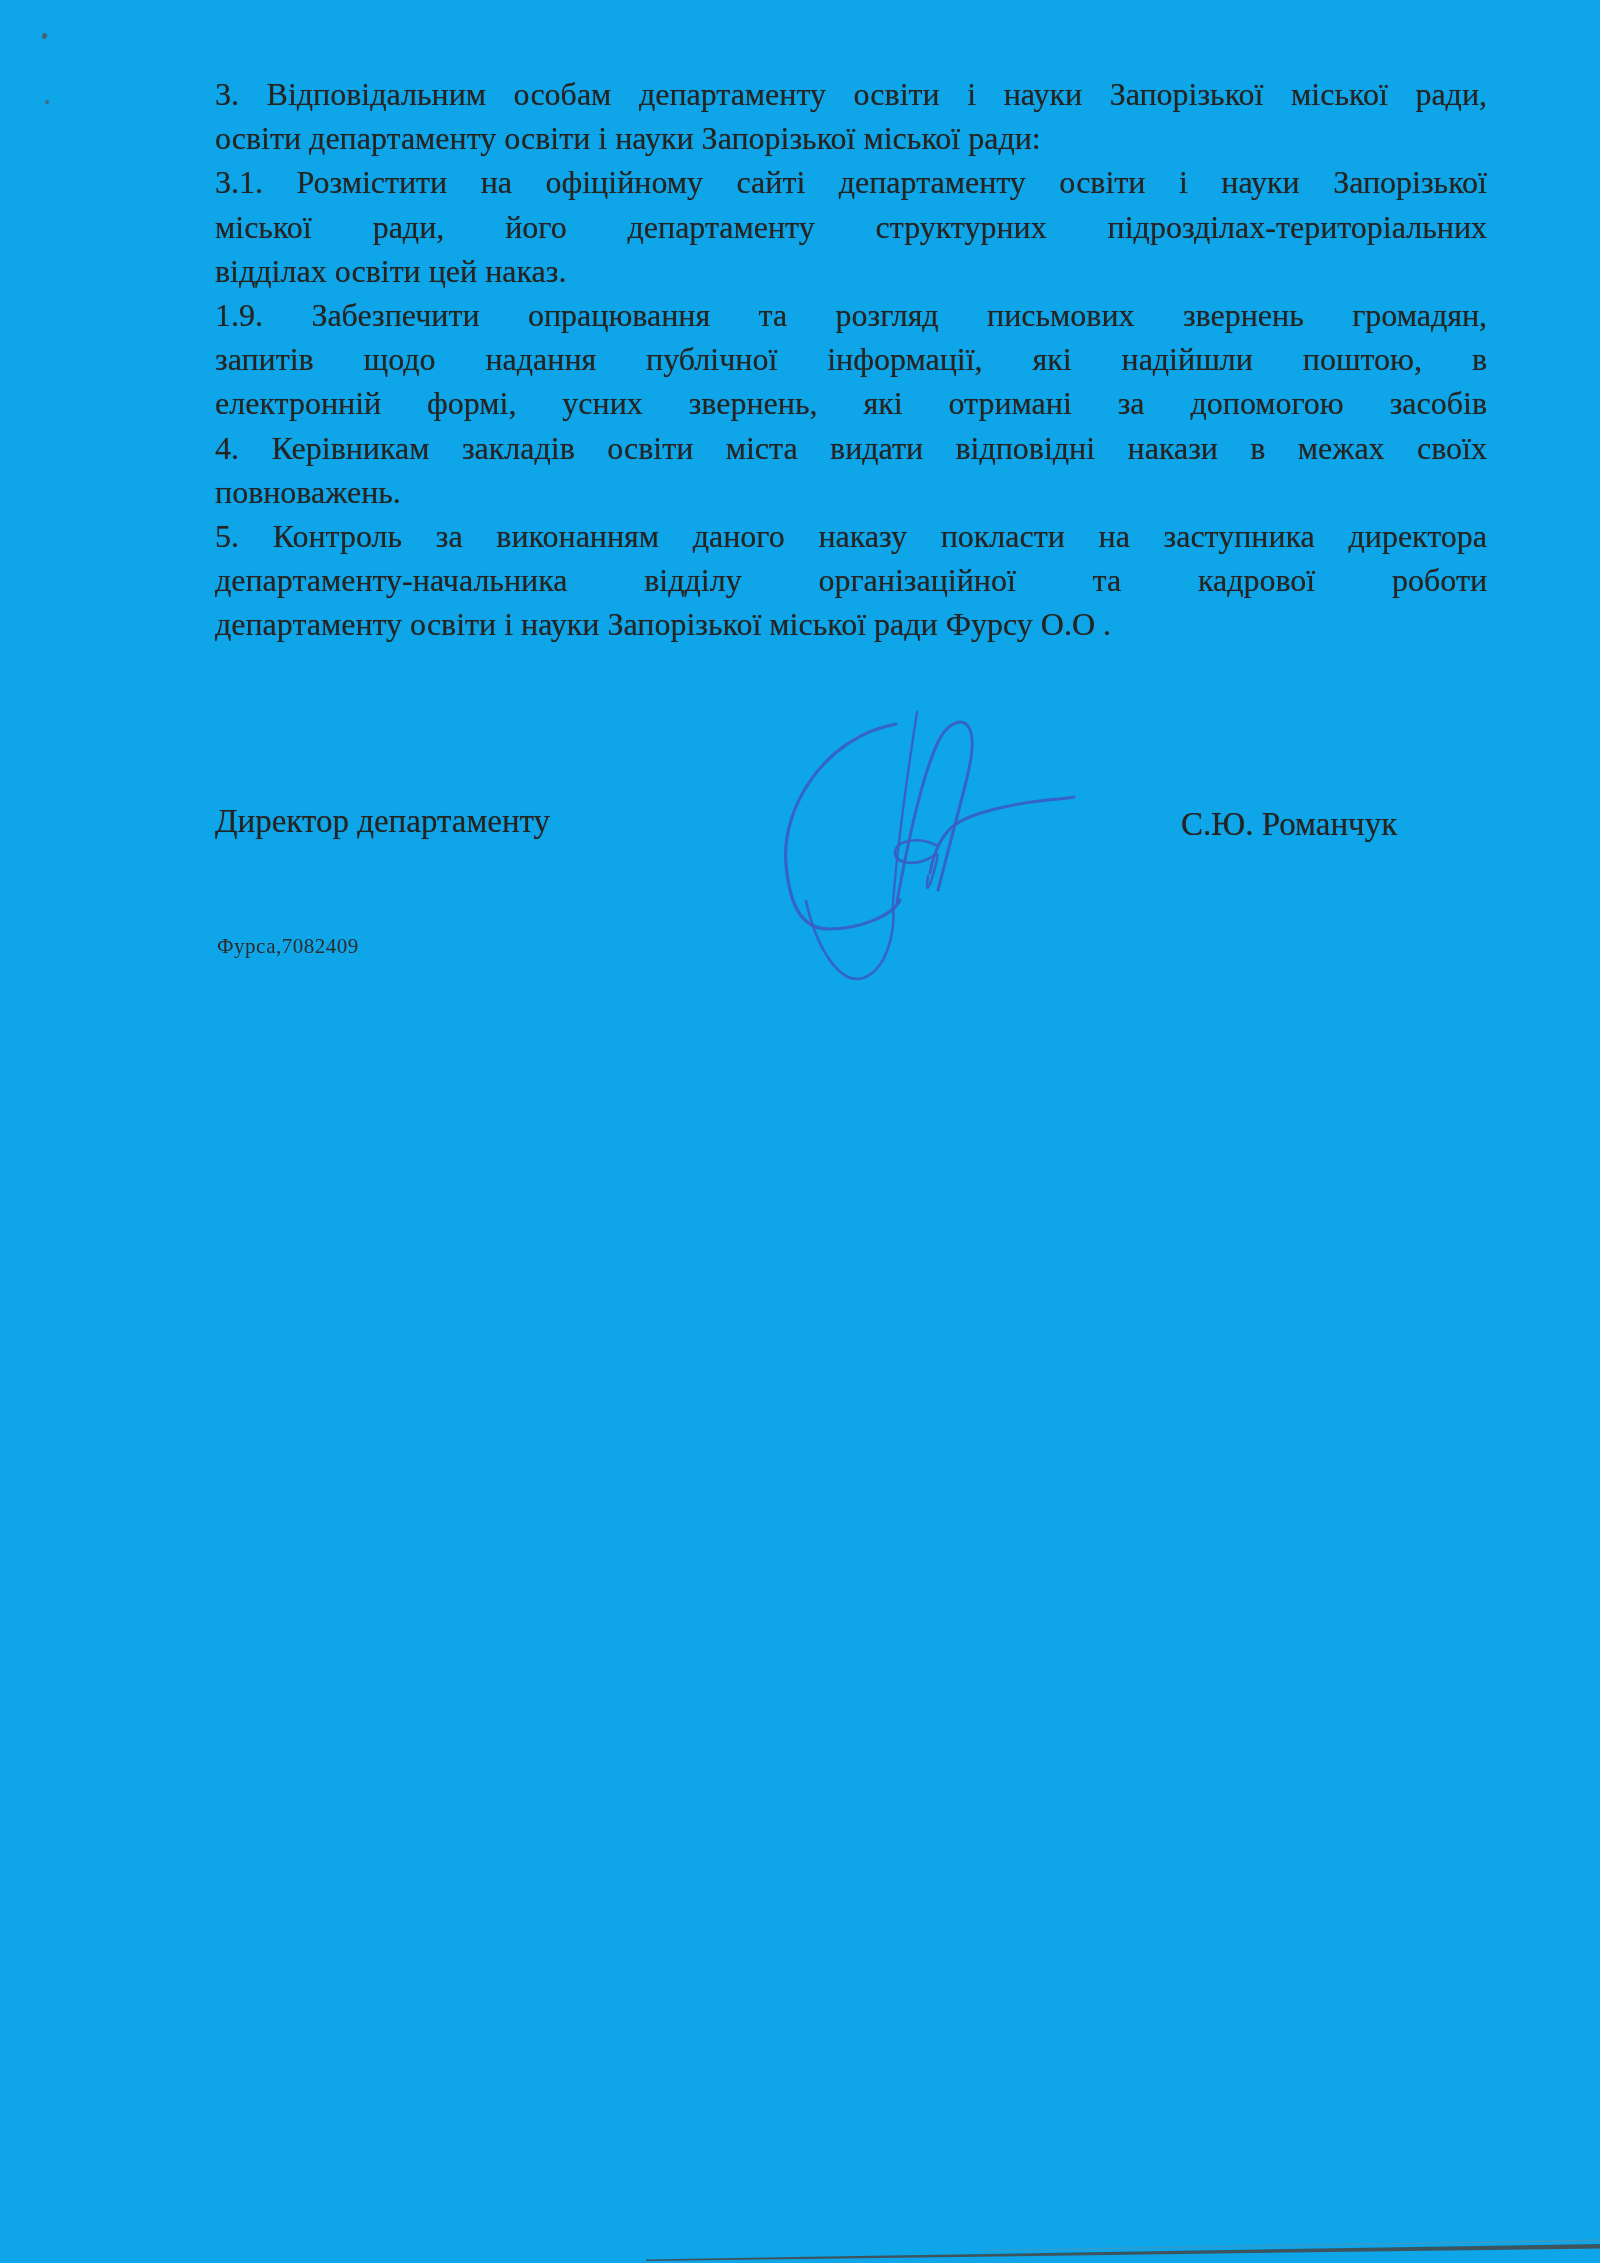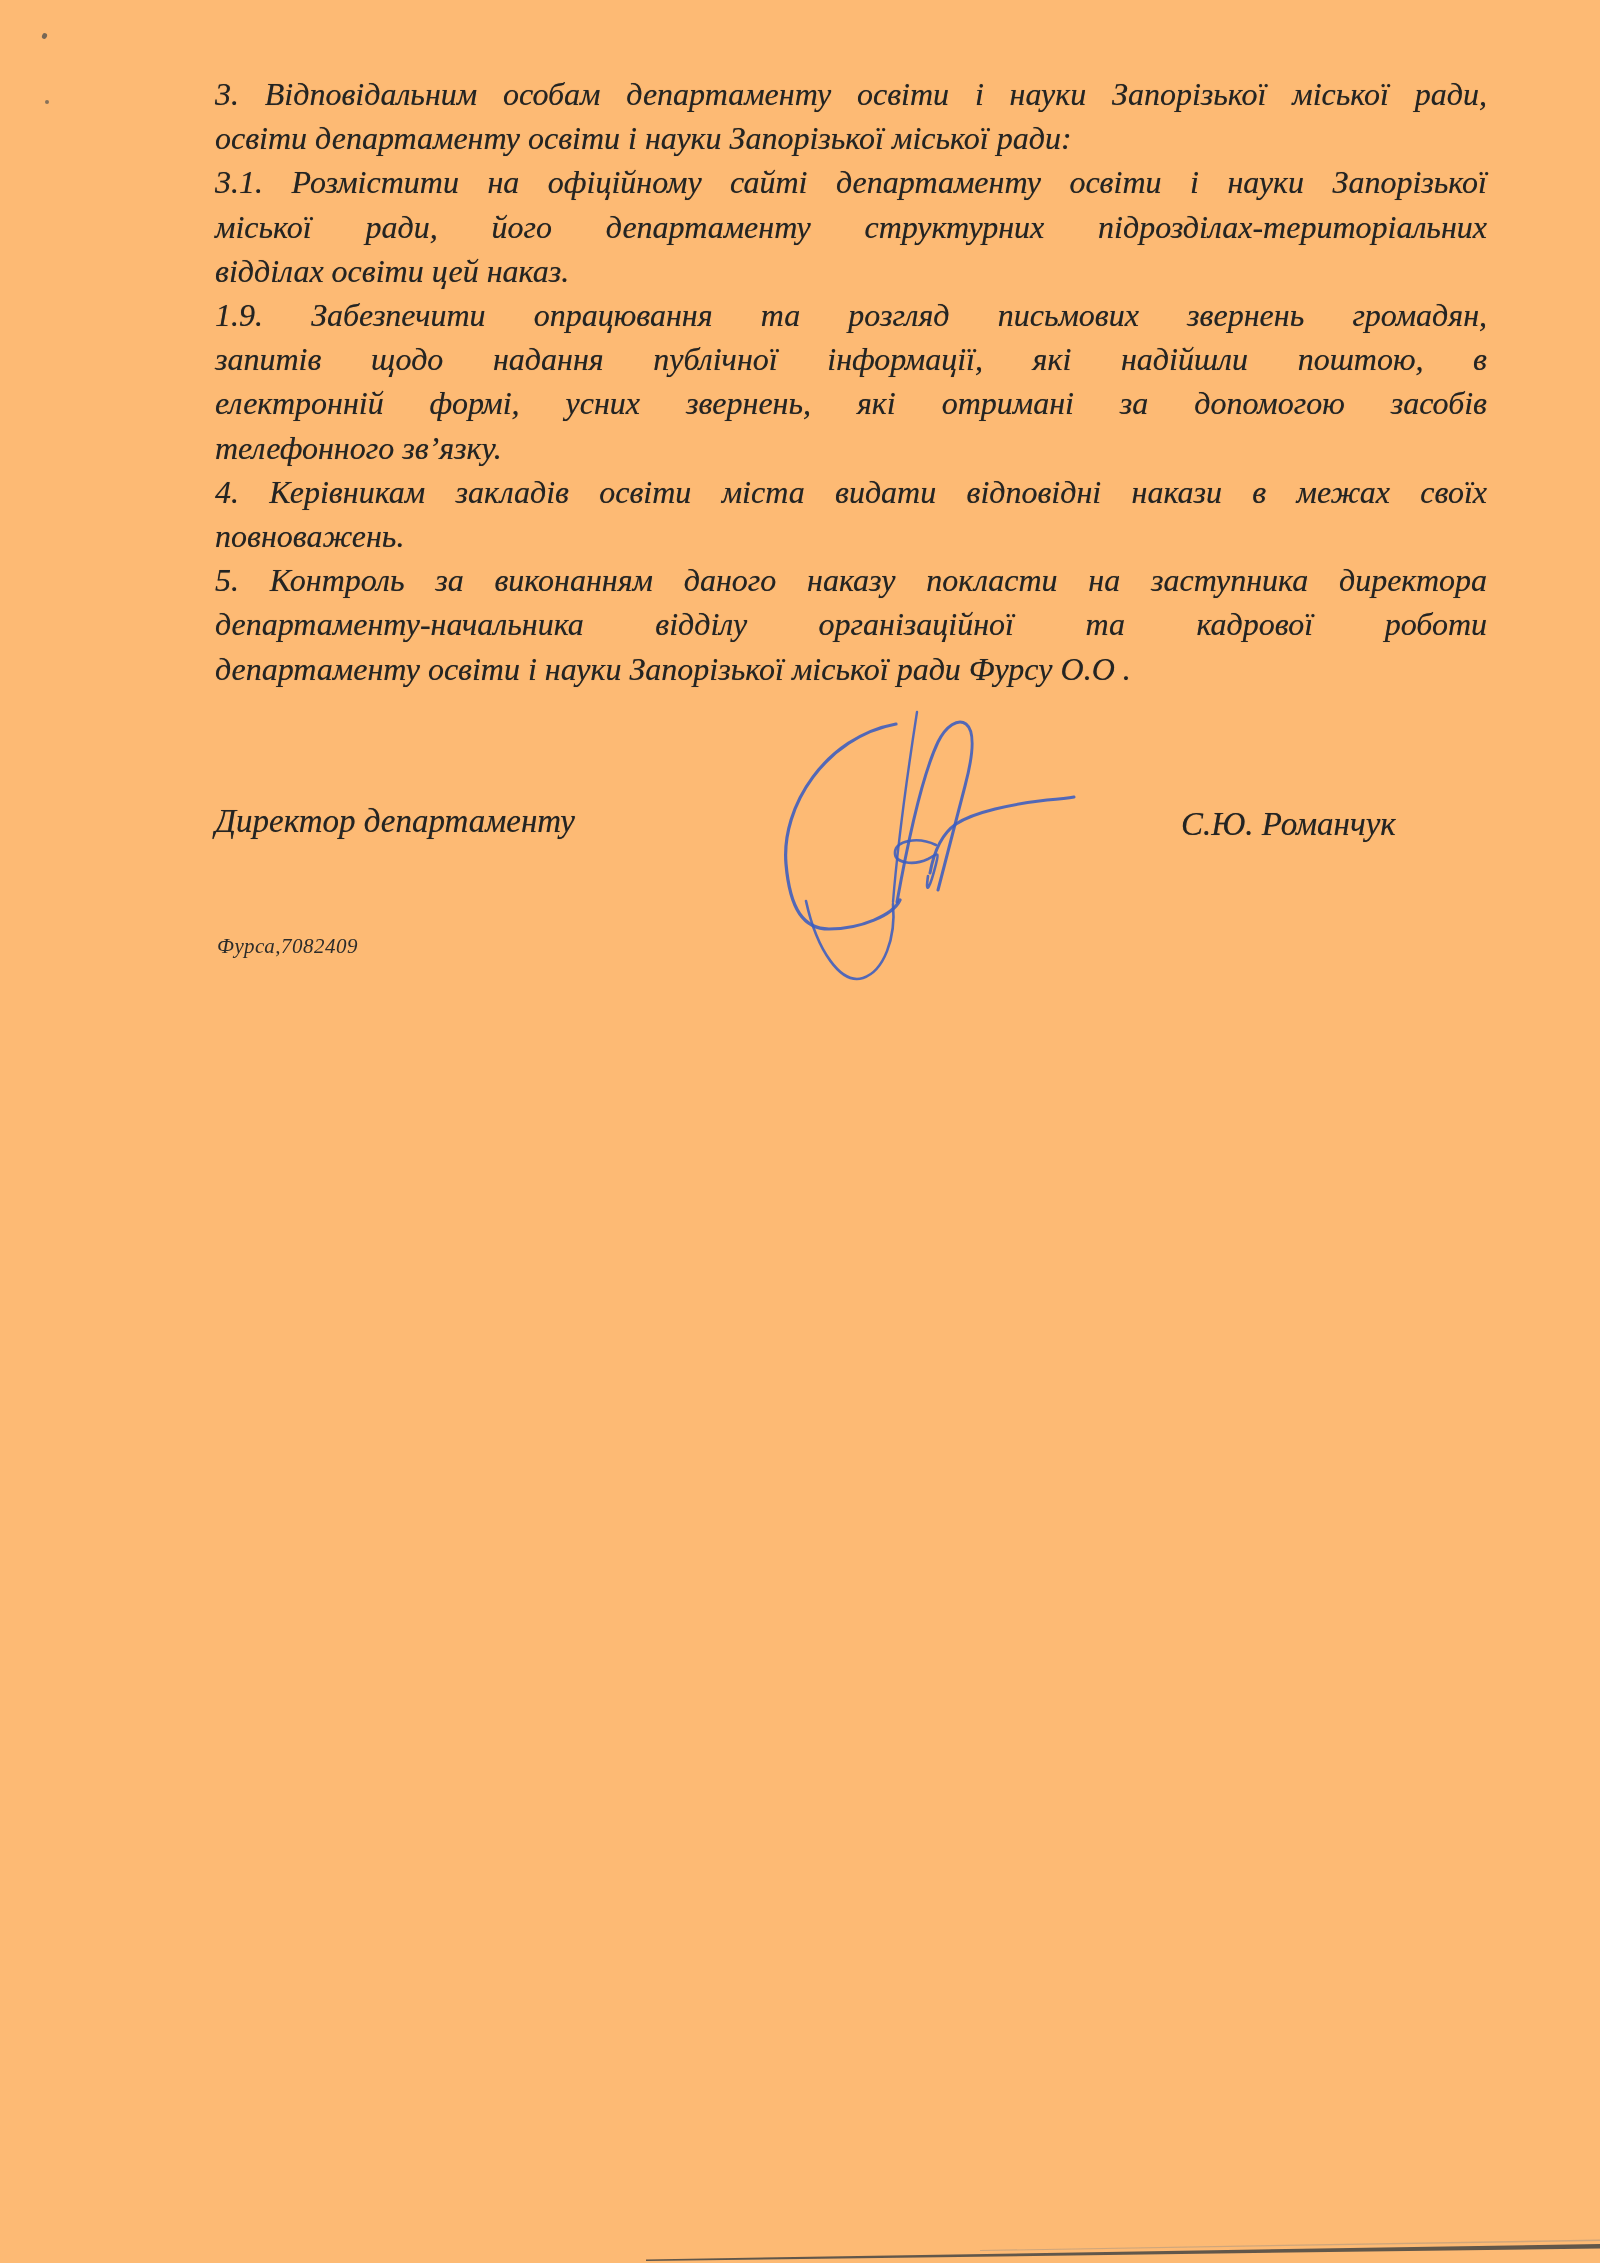--- a/index.html
+++ b/index.html
@@ -10,22 +10,21 @@
     width: 1600px;
     height: 2263px;
     position: relative;
     background: #fbfbf9;
     font-family: "Liberation Serif", serif;
     overflow: hidden;
   }
   .page {
     position: absolute;
     inset: 0;
-    background: #fdba74;
-    font-style: italic;
+    background: #0ea5e9;
   }
   
   .speck {
     position: absolute;
     background: #55524e;
     border-radius: 50%;
   }
   .speck.s1 { left: 42px; top: 33px; width: 5px; height: 6px; transform: rotate(20deg); opacity: .8; }
   .speck.s2 { left: 45px; top: 100px; width: 4px; height: 4px; opacity: .7; }
 
@@ -91,21 +90,20 @@
 
   <div class="body-text">
       <div class="line">3. Відповідальним особам департаменту освіти і науки Запорізької міської ради,</div>
       <div class="line last">освіти департаменту освіти і науки Запорізької міської ради:</div>
       <div class="line">3.1. Розмістити на офіційному сайті департаменту освіти і науки Запорізької</div>
       <div class="line">міської ради, його департаменту структурних підрозділах-територіальних</div>
       <div class="line last">відділах освіти цей наказ.</div>
       <div class="line">1.9. Забезпечити опрацювання та розгляд письмових звернень громадян,</div>
       <div class="line">запитів щодо надання публічної інформації, які надійшли поштою, в</div>
       <div class="line">електронній формі, усних звернень, які отримані за допомогою засобів</div>
-      <div class="line last">телефонного зв’язку.</div>
       <div class="line">4. Керівникам закладів освіти міста видати відповідні накази в межах своїх</div>
       <div class="line last">повноважень.</div>
       <div class="line">5. Контроль за виконанням даного наказу покласти на заступника директора</div>
       <div class="line">департаменту-начальника відділу організаційної та кадрової роботи</div>
       <div class="line last">департаменту освіти і науки Запорізької міської ради Фурсу О.О .</div>
     </div>
 
   <div class="sign-role">Директор департаменту</div>
   <div class="sign-name">С.Ю. Романчук</div>
 

